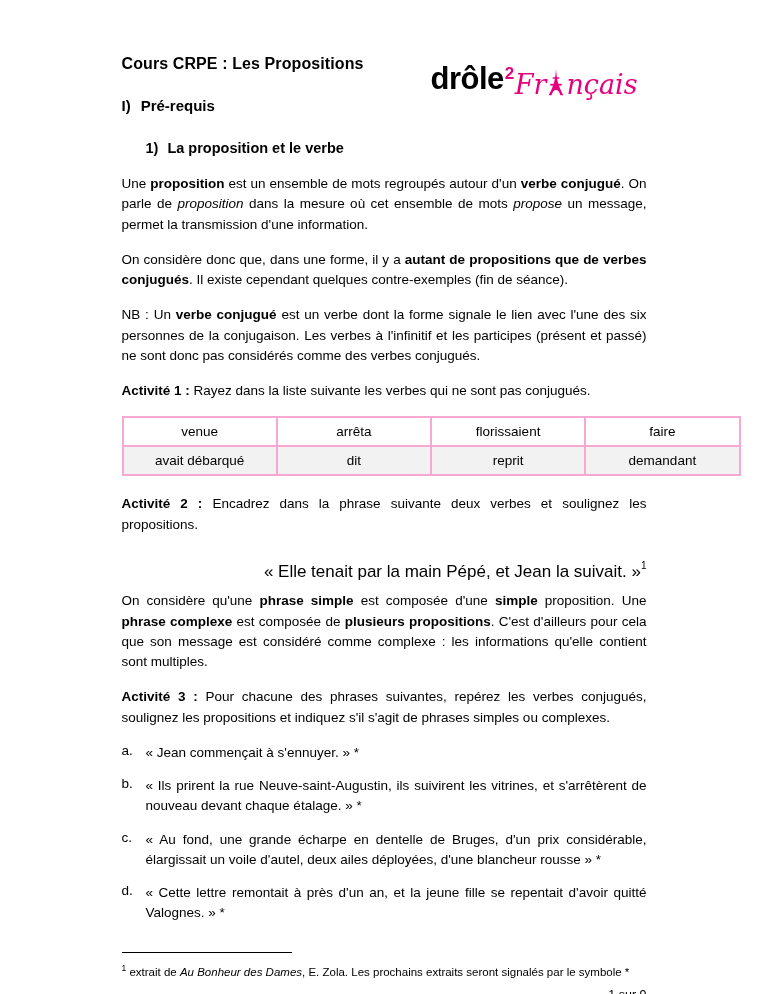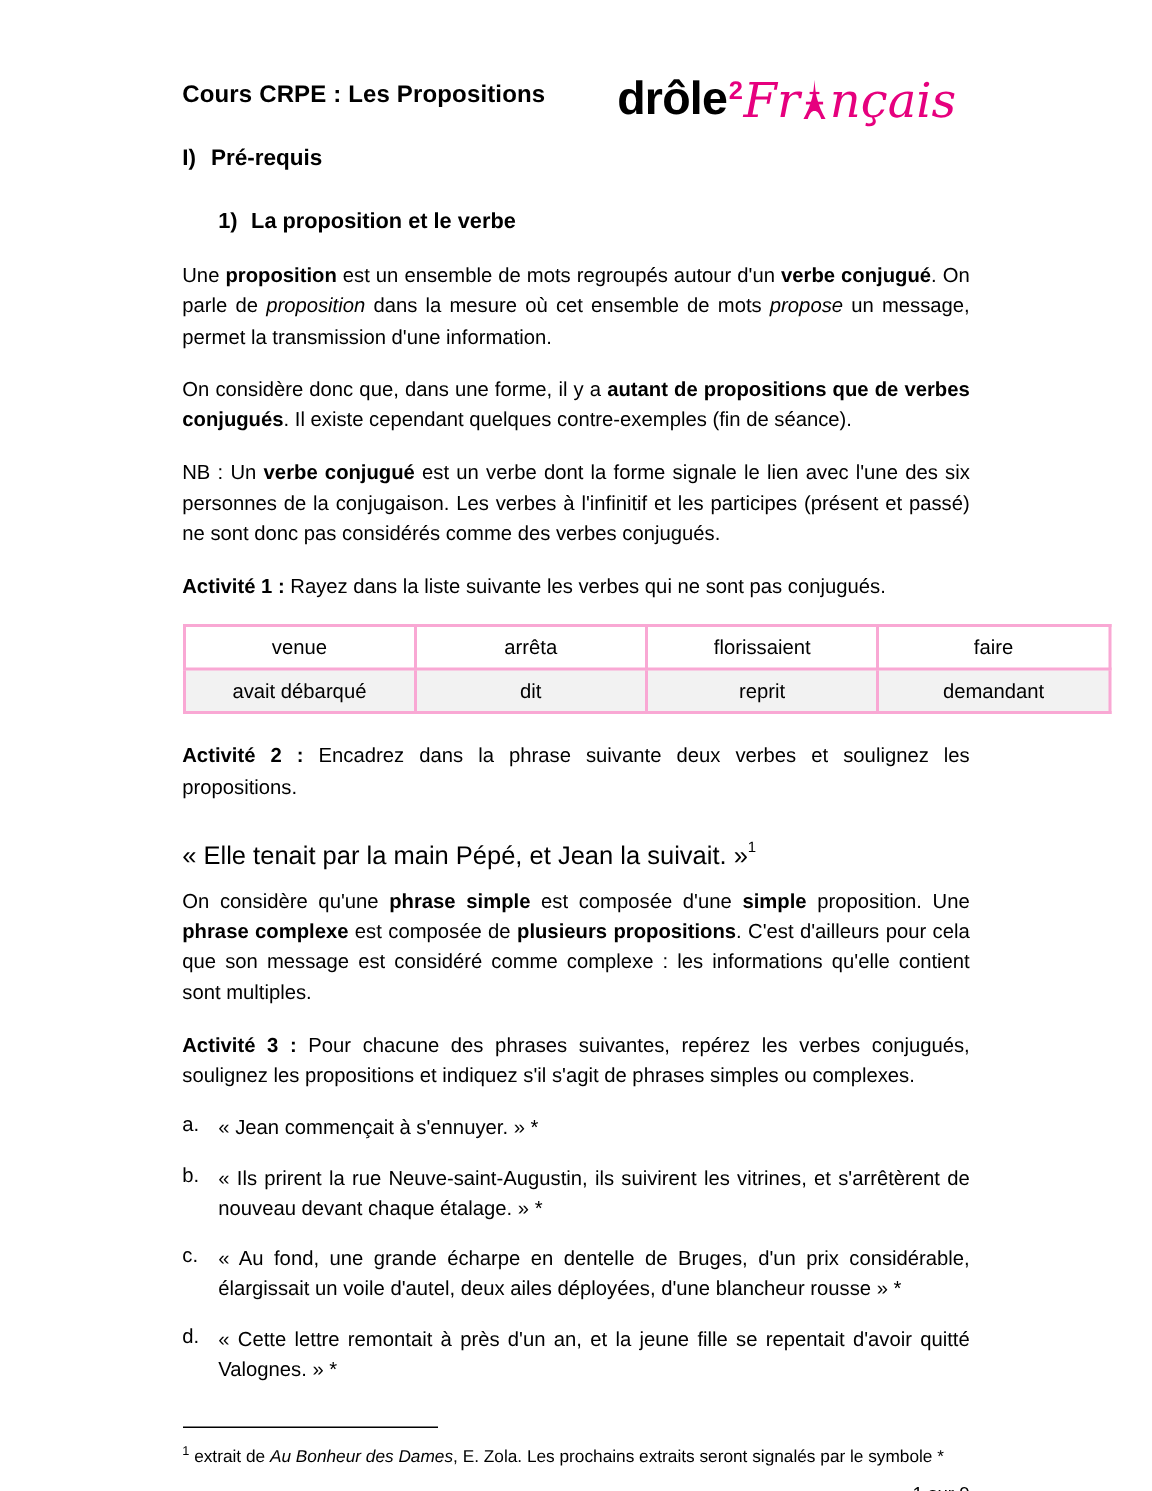--- a/index.html
+++ b/index.html
@@ -15,33 +15,33 @@
     font-size:13.5px;
     color:#000;
   }
   .b { font-weight:bold; }
   .i { font-style:italic; }
 
   .doc-title { font-size:16px; font-weight:bold; margin-bottom:24px; letter-spacing:0.1px; }
 
   .logo {
     position:absolute;
-    top:44px;
+    top:60px;
     right:56px;
     display:flex;
-    align-items:flex-end;
+    align-items:center;
     white-space:nowrap;
   }
   .logo-drole { font-size:31px; font-weight:bold; letter-spacing:-0.5px; line-height:1; }
   .logo-exp { color:var(--pink); font-size:17px; font-weight:bold; position:relative; top:-10px; left:1px; }
   .logo-script {
     font-family:"DejaVu Serif", serif;
     font-style:italic;
     color:var(--pink);
-    font-size:32px;
+    font-size:27px;
     line-height:1;
     margin-left:2px;
     position:relative;
     top:2px;
   }
   .logo-script svg { vertical-align:baseline; position:relative; top:5px; margin:0 1px; }
 
   .sec-heading { font-size:15px; font-weight:bold; margin:0 0 26px 0; }
   .sec-heading .num { margin-right:10px; }
   .sub-heading { font-size:14.5px; font-weight:bold; margin:26px 0 18px 24px; }
@@ -51,21 +51,21 @@
 
   table.verbs { border-collapse:collapse; width:619px; margin:6px 0 18px 0; table-layout:fixed; }
   table.verbs td {
     border:2px solid #f9a8d4;
     text-align:center;
     padding:6px 4px;
     font-size:13.5px;
   }
   table.verbs tr.alt td { background:#f2f2f2; }
 
-  .quote { text-align:left; font-size:17px; margin:26px 0 10px 0; }
+  .quote { text-align:right; font-size:17px; margin:26px 0 10px 0; }
   .quote sup { font-size:10px; position:relative; top:-1px; }
 
   ul.phrases { list-style:none; margin:4px 0 26px 0; }
   ul.phrases li { display:flex; margin-bottom:13px; }
   ul.phrases .marker { width:24px; flex:none; }
   ul.phrases .txt { flex:1; text-align:justify; line-height:1.5; }
 
   .footnote-sep {
     border:none;
     border-top:1px solid #000;

